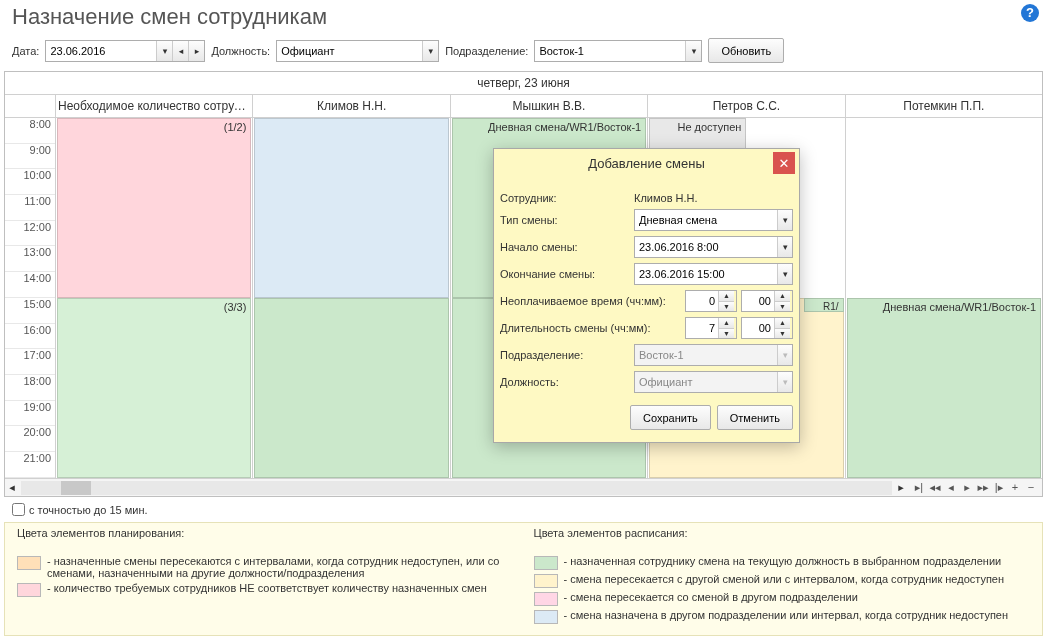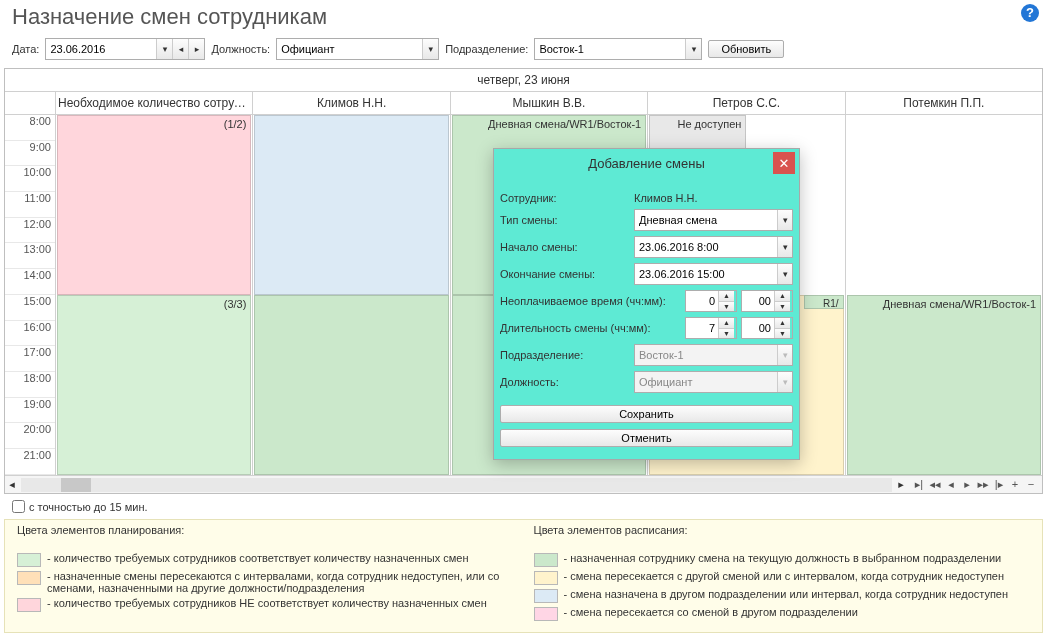--- a/index.html
+++ b/index.html
@@ -6,21 +6,21 @@
 body { font-family: Tahoma, Arial, sans-serif; font-size: 11px; color: #333; background: #fff; width: 1047px; height: 638px; overflow: hidden; position: relative; }
 
 .page-title { font-size: 22px; font-weight: normal; color: #555; padding: 4px 12px 6px; }
 .help-icon { position: absolute; top: 4px; right: 8px; width: 18px; height: 18px; border-radius: 50%; background: #2276d6; color: #fff; text-align: center; line-height: 18px; font-weight: bold; font-size: 13px; cursor: pointer; }
 
 .toolbar { display: flex; align-items: center; gap: 6px; padding: 2px 12px 8px; }
 .toolbar label { color: #333; }
 .combo { display: flex; align-items: center; border: 1px solid #adadad; background: #fff; height: 22px; }
 .combo input { border: none; outline: none; padding: 0 4px; height: 20px; font: inherit; }
 .combo .arrow, .combo .arrow-l, .combo .arrow-r { width: 16px; height: 20px; display: flex; align-items: center; justify-content: center; border-left: 1px solid #ccc; background: linear-gradient(#fdfdfd,#e8e8e8); cursor: pointer; font-size: 9px; color: #333; }
-.btn { height: 18px; padding: 0 12px; border: 1px solid #adadad; background: linear-gradient(#fdfdfd,#e8e8e8); cursor: pointer; font: inherit; border-radius: 2px; }
+.btn { height: 25px; padding: 0 12px; border: 1px solid #adadad; background: linear-gradient(#fdfdfd,#e8e8e8); cursor: pointer; font: inherit; border-radius: 2px; }
 
 .grid-wrap { border: 1px solid #bfbfbf; margin: 0 4px; position: relative; background: #fff; }
 .date-header { text-align: center; padding: 4px 0; border-bottom: 1px solid #d0d0d0; font-size: 12px; }
 .col-headers { display: flex; border-bottom: 1px solid #d0d0d0; }
 .time-col-h { width: 50px; flex-shrink: 0; }
 .col-h { flex: 1; text-align: center; padding: 4px 2px; border-left: 1px solid #d0d0d0; font-size: 12px; white-space: nowrap; overflow: hidden; text-overflow: ellipsis; }
 
 .grid-body { display: flex; height: 360px; overflow: hidden; position: relative; }
 .time-col { width: 50px; flex-shrink: 0; }
 .time-slot { height: 25.7px; border-bottom: 1px solid #e8e8e8; text-align: right; padding-right: 4px; font-size: 11px; color: #555; }
@@ -50,38 +50,38 @@
 .swatch { width: 24px; height: 14px; border: 1px solid #b8b8b8; flex-shrink: 0; margin-top: 1px; }
 .sw-green { background: #d6f0d6; }
 .sw-orange { background: #ffe0b8; }
 .sw-pink { background: #ffd6dc; }
 .sw-dgreen { background: #cbe8cb; }
 .sw-yellow { background: #fff3cc; }
 .sw-lpink { background: #ffd6e5; }
 .sw-blue { background: #dceaf5; }
 
 
-.dialog { position: absolute; left: 493px; top: 148px; width: 307px; background: #5eead4; border: 1px solid #a8a8a8; box-shadow: 0 4px 16px rgba(0,0,0,0.25); z-index: 10; }
+.dialog { position: absolute; left: 493px; top: 148px; width: 307px; background: #fef9c3; border: 1px solid #a8a8a8; box-shadow: 0 4px 16px rgba(0,0,0,0.25); z-index: 10; }
 .dialog-title { display: flex; align-items: center; justify-content: center; height: 28px; position: relative; font-size: 13px; color: #333; }
 .dialog-close { position: absolute; right: 4px; top: 3px; width: 22px; height: 22px; background: #d9534f; color: #fff; display: flex; align-items: center; justify-content: center; cursor: pointer; font-size: 13px; }
 .dialog-body { padding: 10px 6px 12px; }
 .form-row { display: flex; align-items: center; margin: 5px 0; gap: 6px; }
 .form-label { width: 128px; flex-shrink: 0; }
 .form-val { flex: 1; display: flex; gap: 4px; }
 .dcombo { display: flex; border: 1px solid #adadad; height: 22px; flex: 1; align-items: center; }
 .dcombo input { border: none; outline: none; padding: 0 4px; height: 20px; font: inherit; width: 100%; }
 .dcombo .arrow { width: 16px; height: 20px; display: flex; align-items: center; justify-content: center; border-left: 1px solid #ccc; background: linear-gradient(#fdfdfd,#e8e8e8); cursor: pointer; font-size: 9px; }
 .dcombo.disabled input { background: #f3f3f3; color: #888; }
 .dcombo.disabled .arrow { color: #bbb; }
 .num-spin { display: flex; border: 1px solid #adadad; height: 22px; width: 52px; align-items: stretch; }
 .num-spin input { border: none; outline: none; width: 32px; text-align: right; padding: 0 3px; font: inherit; }
 .spin-btns { display: flex; flex-direction: column; width: 16px; border-left: 1px solid #ccc; }
 .spin-btns span { flex: 1; display: flex; align-items: center; justify-content: center; background: linear-gradient(#fdfdfd,#e8e8e8); font-size: 7px; cursor: pointer; }
 .spin-btns span:first-child { border-bottom: 1px solid #ccc; }
-.dialog-buttons { display: flex; justify-content: flex-end; gap: 6px; margin-top: 12px; flex-direction: column; }
+.dialog-buttons { display: flex; justify-content: flex-end; gap: 6px; margin-top: 12px; }
 </style>
 </head>
 <body>
 
 <div class="help-icon">?</div>
 <h1 class="page-title">Назначение смен сотрудникам</h1>
 
 <div class="toolbar">
   <label>Дата:</label>
   <div class="combo">
@@ -174,49 +174,45 @@
 
 <div class="precision-row">
   <input type="checkbox" style="">
   <label>с точностью до 15 мин.</label>
 </div>
 
 <div class="legend">
   <div class="legend-col">
     <div class="legend-title">Цвета элементов планирования:</div>
     <div class="legend-row">
-        <div class="swatch sw-green"></div>
-        <div>- количество требуемых сотрудников соответствует количеству назначенных смен</div>
-      </div>
-    <div class="legend-row">
         <div class="swatch sw-orange"></div>
         <div>- назначенные смены пересекаются с интервалами, когда сотрудник недоступен, или со сменами, назначенными на другие должности/подразделения</div>
       </div>
     <div class="legend-row">
         <div class="swatch sw-pink"></div>
         <div>- количество требуемых сотрудников НЕ соответствует количеству назначенных  смен</div>
       </div>
   </div>
   <div class="legend-col">
     <div class="legend-title">Цвета элементов расписания:</div>
     <div class="legend-row">
         <div class="swatch sw-dgreen"></div>
         <div>- назначенная сотруднику смена на текущую должность в выбранном подразделении</div>
       </div>
     <div class="legend-row">
         <div class="swatch sw-yellow"></div>
         <div>- смена пересекается с другой сменой или с интервалом, когда сотрудник недоступен</div>
       </div>
     <div class="legend-row">
+        <div class="swatch sw-lpink"></div>
+        <div>- смена пересекается со сменой в другом подразделении</div>
+      </div>
+    <div class="legend-row">
         <div class="swatch sw-blue"></div>
         <div>- смена назначена в другом подразделении или интервал, когда сотрудник недоступен</div>
-      </div>
-    <div class="legend-row">
-        <div class="swatch sw-lpink"></div>
-        <div>- смена пересекается со сменой в другом подразделении</div>
       </div>
   </div>
 </div>
 
 <div class="dialog">
   <div class="dialog-title">
     <span>Добавление смены</span>
     <div class="dialog-close">✕</div>
   </div>
   <div class="dialog-body">

